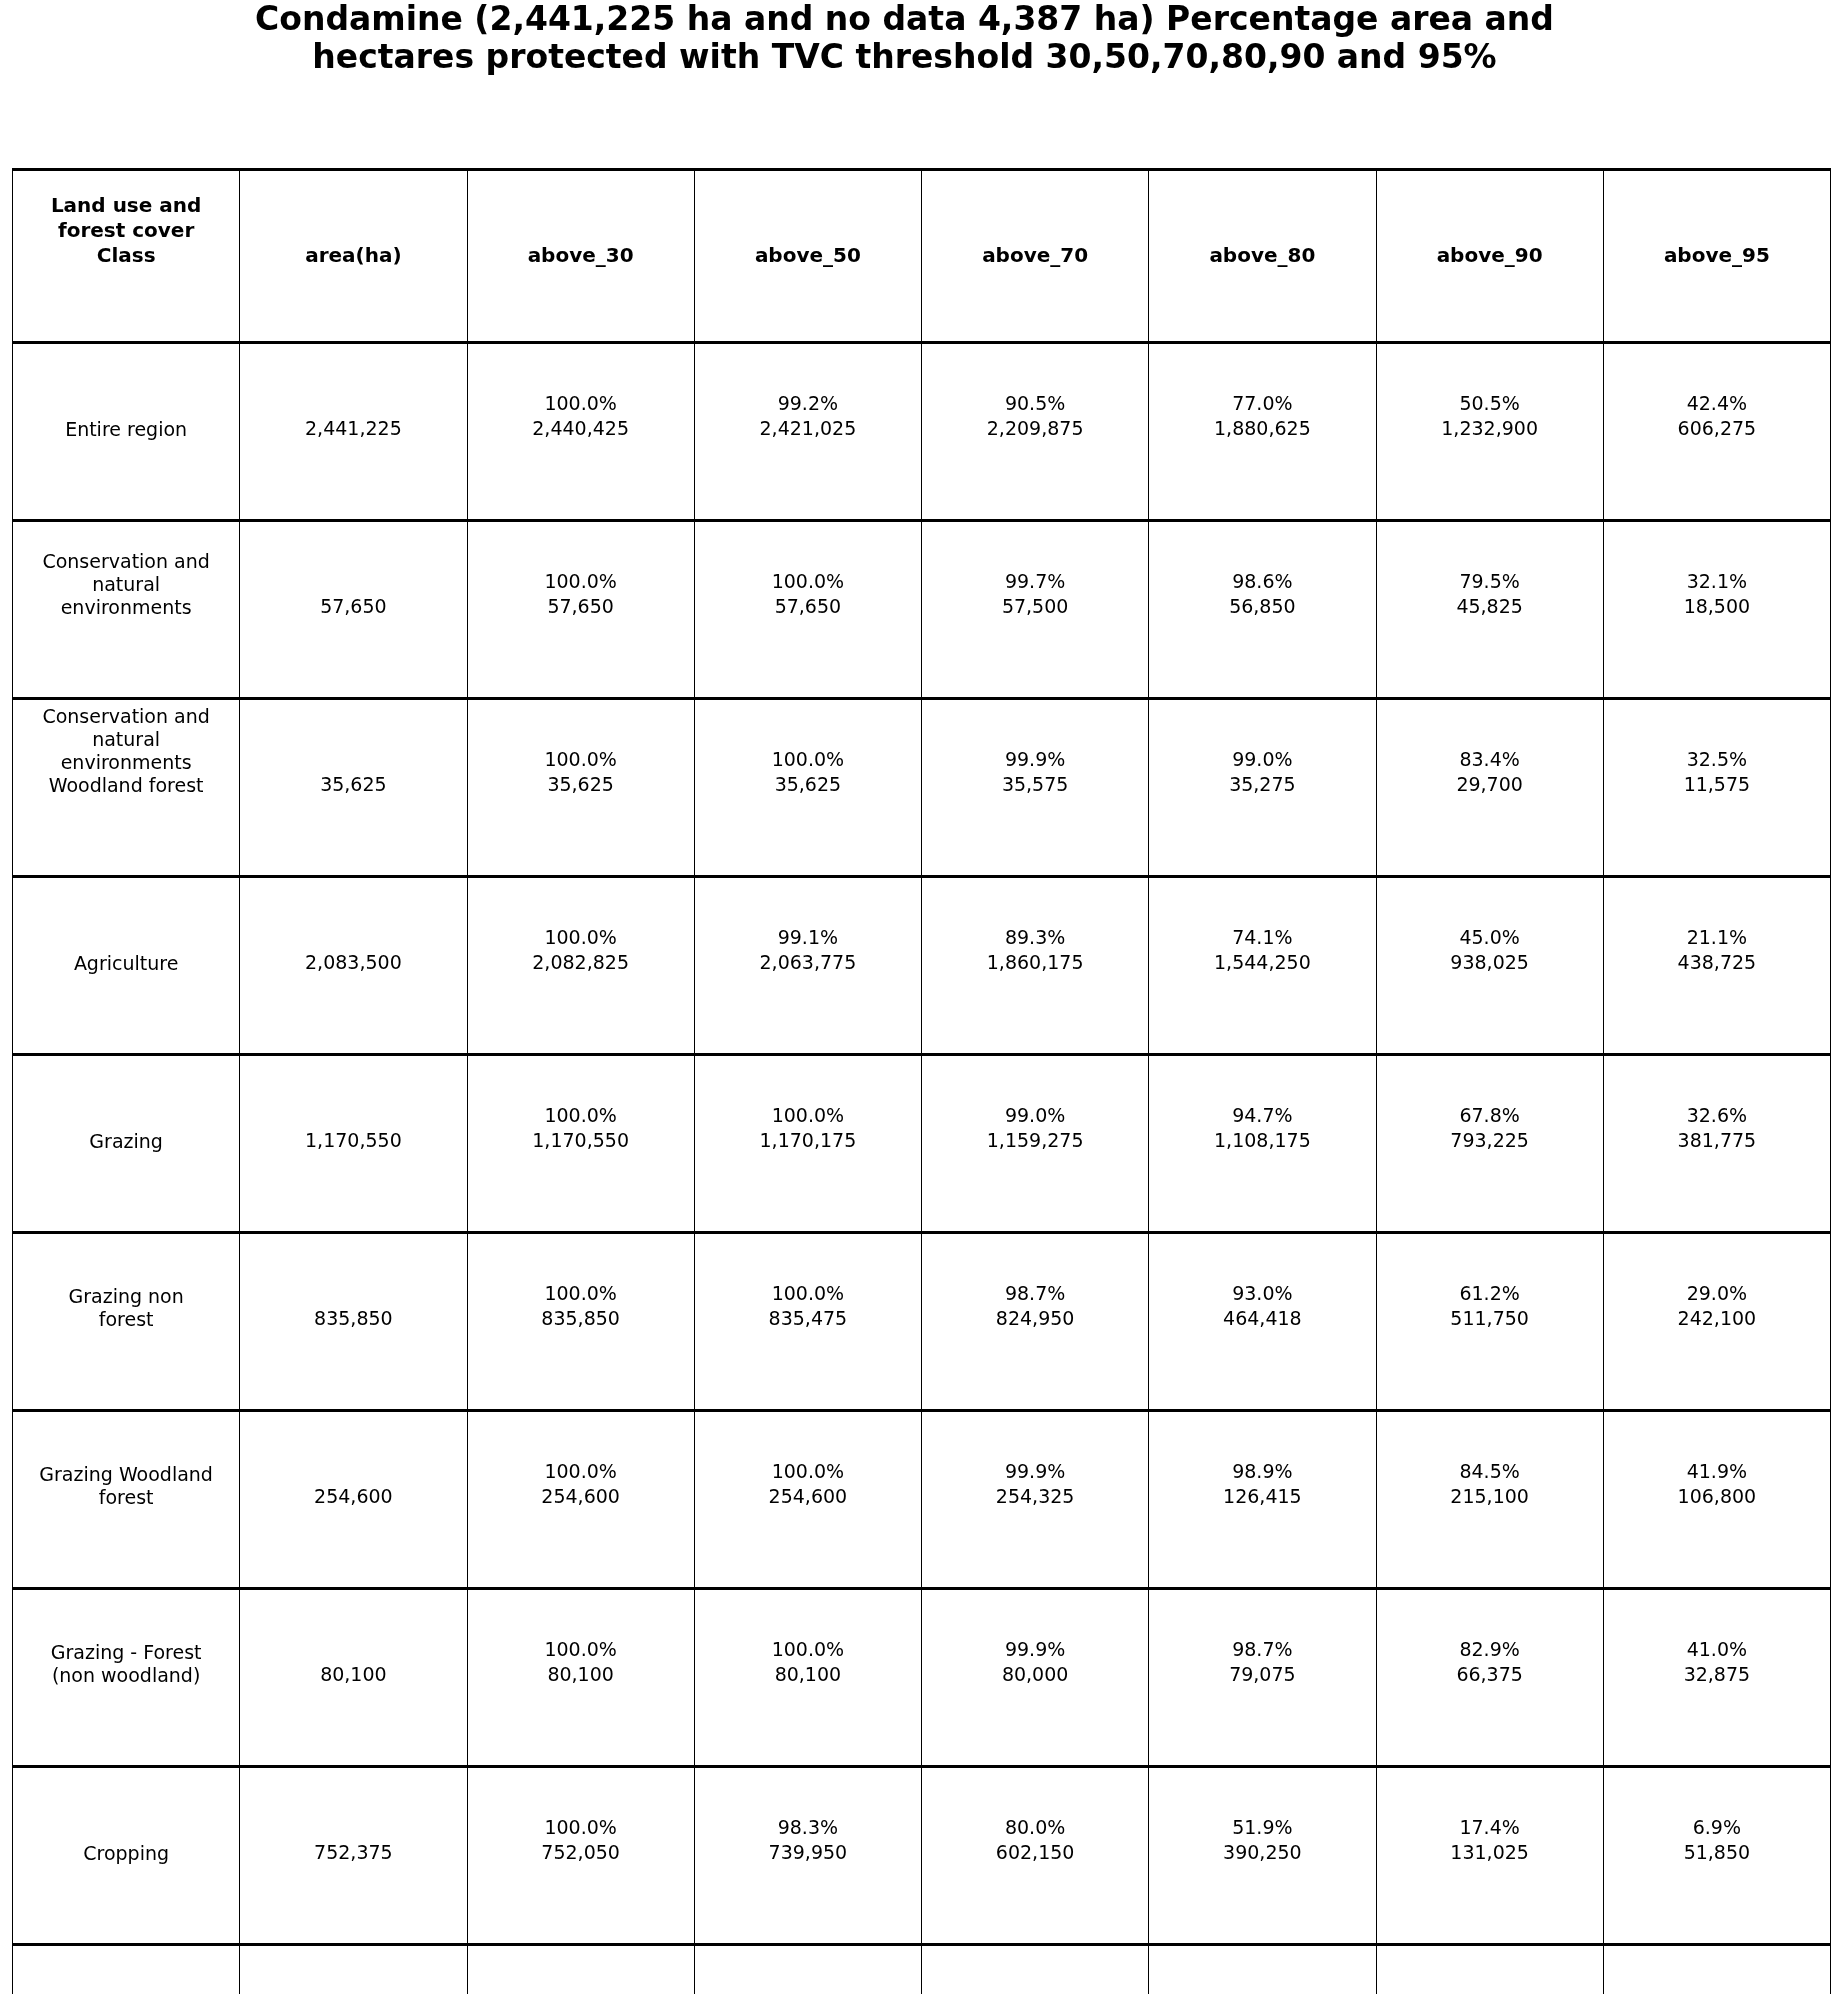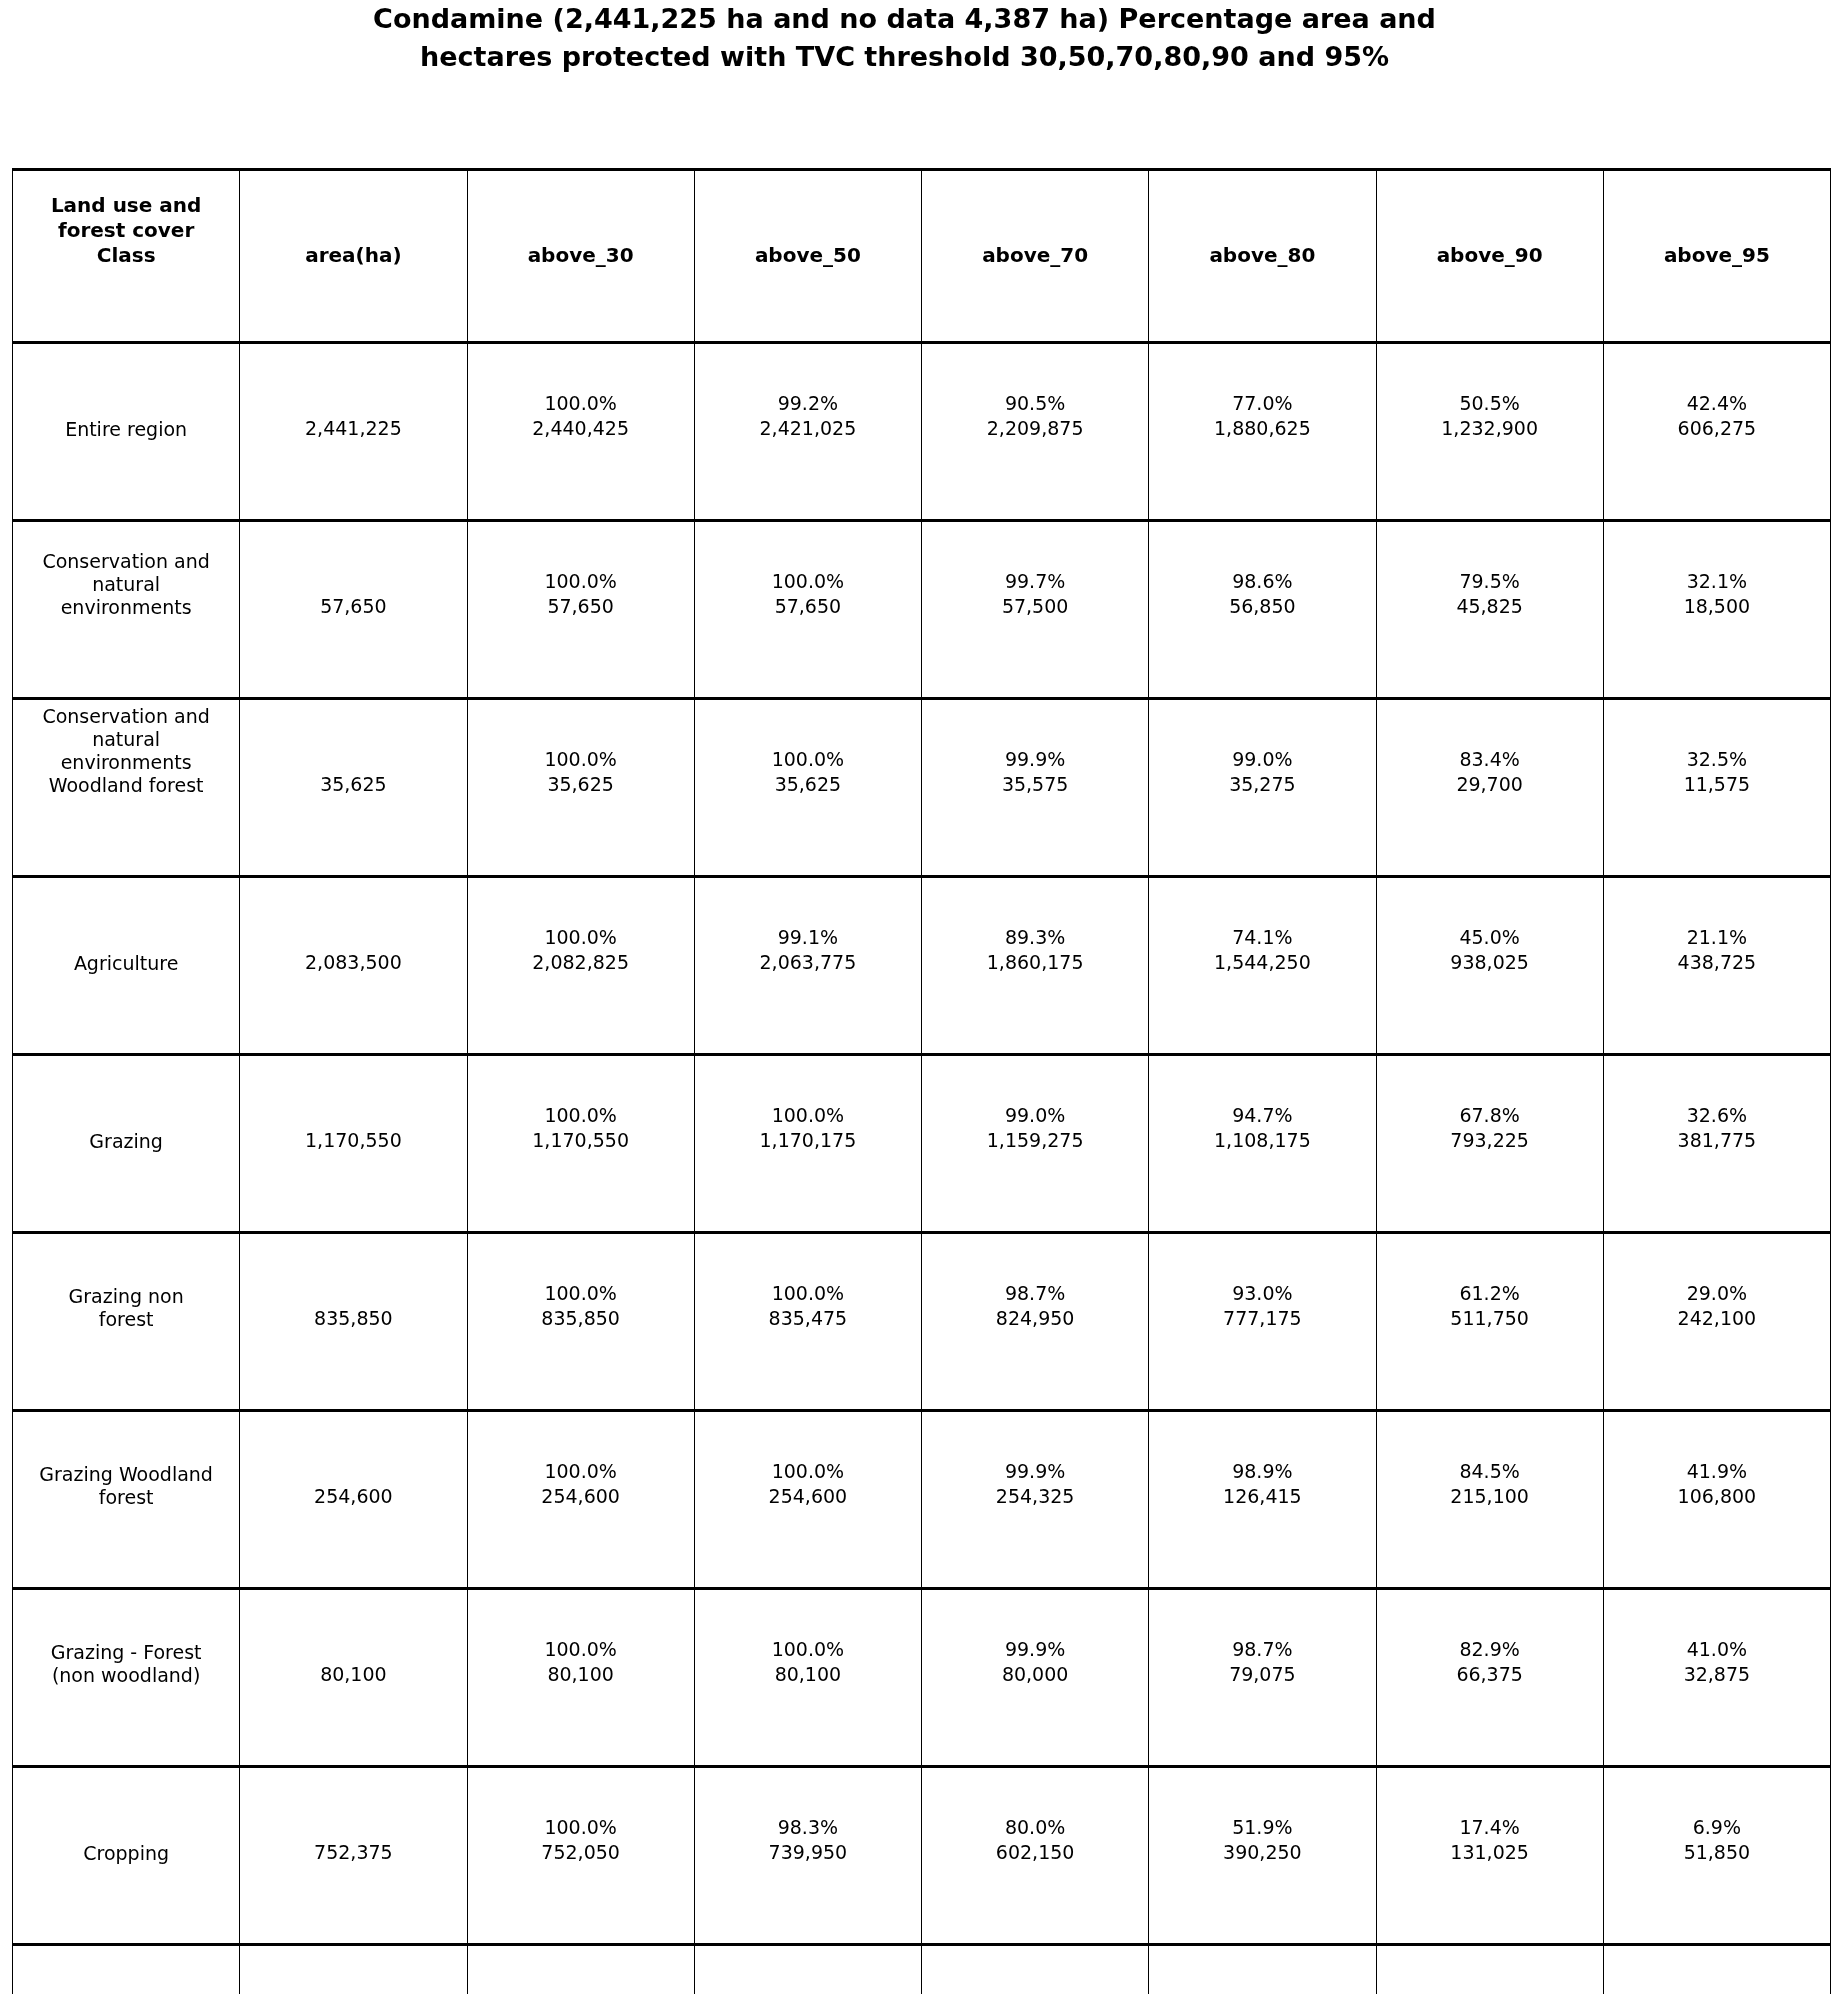--- a/index.html
+++ b/index.html
@@ -1,20 +1,20 @@
 <!DOCTYPE html>
 <html style="font-size:6.4px"><head>
 <meta charset="utf-8">
 <style>
   html,body{margin:0;padding:0;background:#ffffff;}
   body{width:1842px;height:2521px;position:relative;font-family:"DejaVu Sans",sans-serif;color:#000;}
 
   .title{
     position:absolute;top:0;left:0;width:1809px;
-    text-align:center;font-weight:700;font-size:27px;line-height:38px;
+    text-align:center;font-weight:700;font-size:33px;line-height:38px;
     white-space:pre-line;
   }
 
   table.tvc{
     position:absolute;left:12px;top:168px;width:1819px;
     border-collapse:collapse;table-layout:fixed;
   }
   table.tvc th,table.tvc td{
     border:1.6px solid #000;
     border-top-width:3.2px;border-bottom-width:3.2px;
@@ -247,21 +247,21 @@
         <td>
           <div class="celltext">100.0%
 835,475</div>
         </td>
         <td>
           <div class="celltext">98.7%
 824,950</div>
         </td>
         <td>
           <div class="celltext">93.0%
-777,175</div>
+464,418</div>
         </td>
         <td>
           <div class="celltext">61.2%
 511,750</div>
         </td>
         <td>
           <div class="celltext">29.0%
 242,100</div>
         </td>
       </tr>

